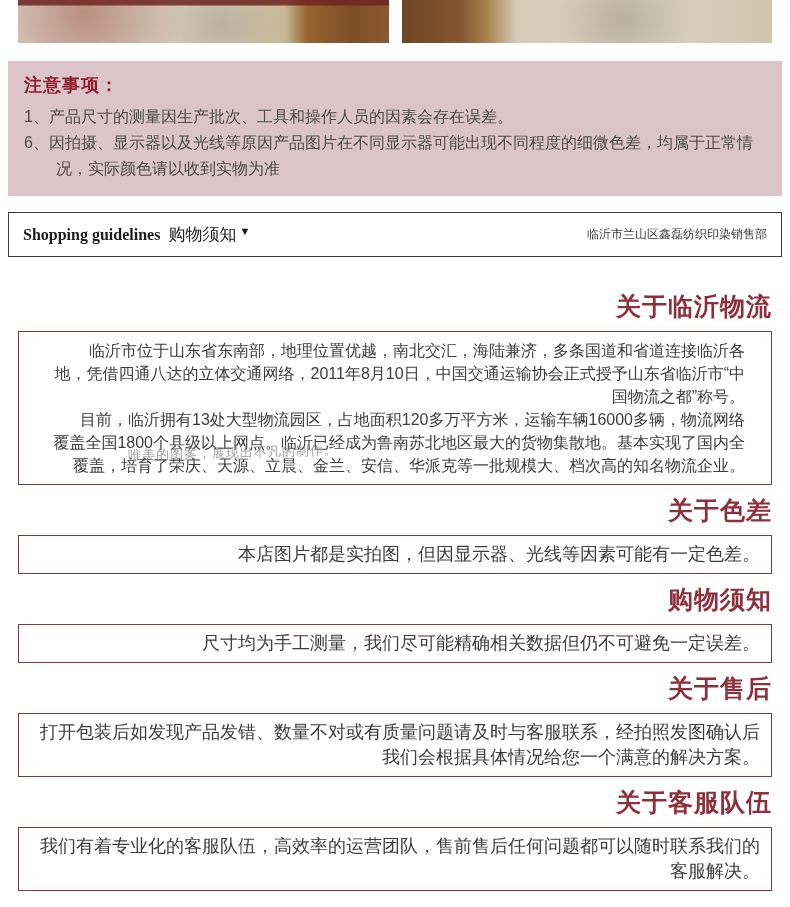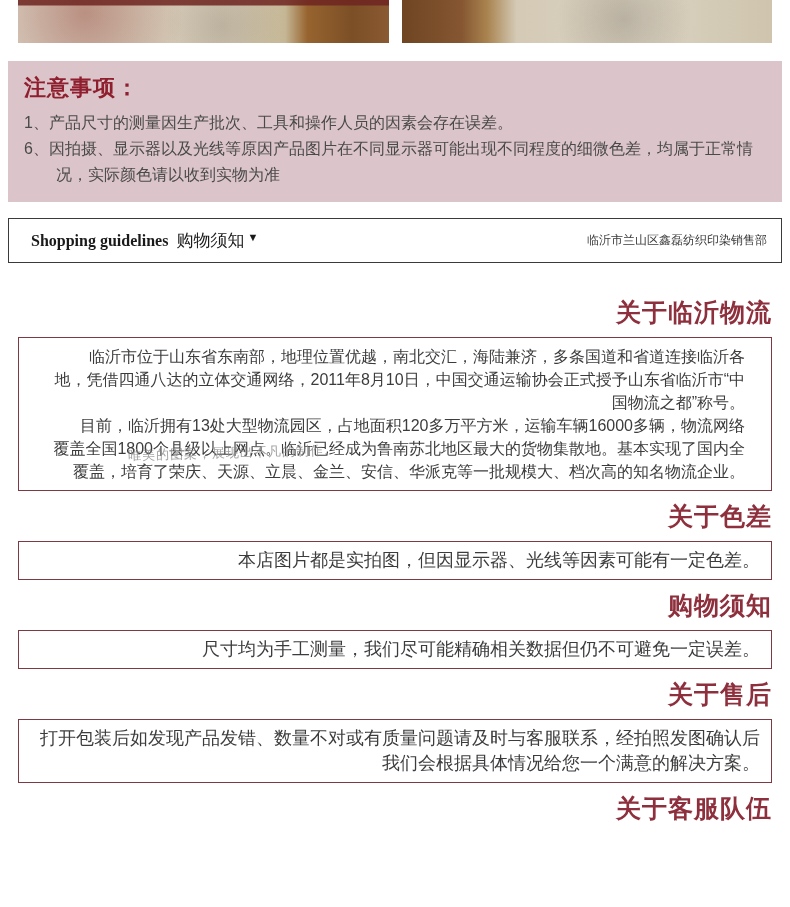--- a/index.html
+++ b/index.html
@@ -31,21 +31,21 @@
   }
 
   
   .notice {
     margin: 18px 8px 0;
     background: #dcc5ca;
     padding: 12px 16px 14px;
   }
   .notice-title {
     color: #8f1f2f;
-    font-size: 22px;
+    font-size: 18px;
     font-weight: bold;
     letter-spacing: 1px;
     margin-bottom: 7px;
     font-family: Liberation Mono, monospace;
   }
   .notice-item {
     color: #4a4a4a;
     font-size: 16px;
     line-height: 26px;
     padding-left: 2em;
@@ -56,21 +56,21 @@
   .guide-bar {
     margin: 16px 8px 0;
     border: 1px solid #3a3a3a;
     background: #ffffff;
     display: flex;
     justify-content: space-between;
     align-items: center;
     padding: 10px 14px;
     cursor: pointer;
   }
-  .guide-left { display: flex; align-items: center; margin-left: 8px; }
+  .guide-left { display: flex; align-items: center; }
   .guide-en {
     font-family: "Liberation Serif", serif;
     font-weight: bold;
     font-size: 16px;
     color: #1a1a1a;
   }
   .guide-cn {
     font-weight: normal;
     font-size: 17px;
     color: #1a1a1a;
@@ -163,18 +163,21 @@
     <div class="sec-box">
       <p>尺寸均为手工测量，我们尽可能精确相关数据但仍不可避免一定误差。</p>
     </div>
 
     <h2 class="sec-heading">关于售后</h2>
     <div class="sec-box">
       <p>打开包装后如发现产品发错、数量不对或有质量问题请及时与客服联系，经拍照发图确认后我们会根据具体情况给您一个满意的解决方案。</p>
     </div>
 
     <h2 class="sec-heading">关于客服队伍</h2>
+    <div class="sec-box">
+      <p>我们有着专业化的客服队伍，高效率的运营团队，售前售后任何问题都可以随时联系我们的客服解决。</p>
+    </div>
 
   </div>
 
   <div class="watermark">唯美的图案，展现出不凡的制作。</div>
 
 </div>
 
 </body></html>

